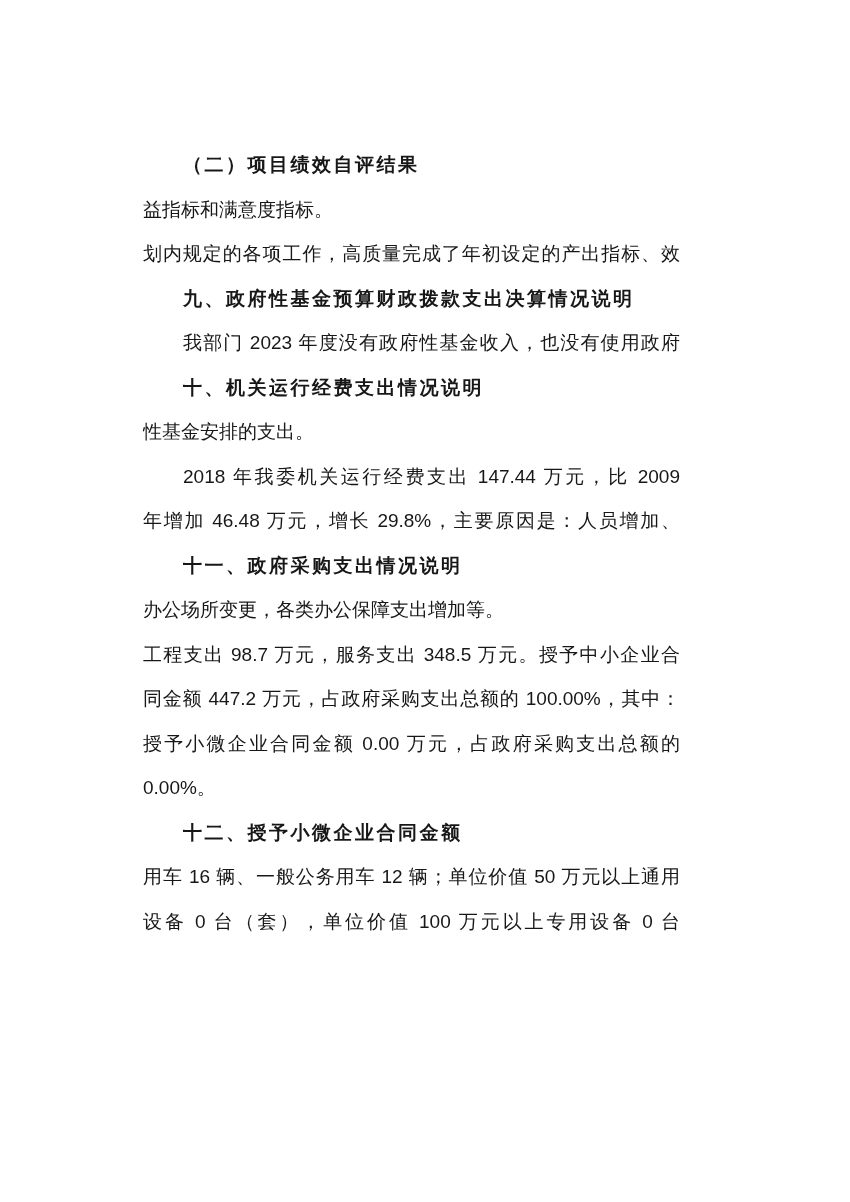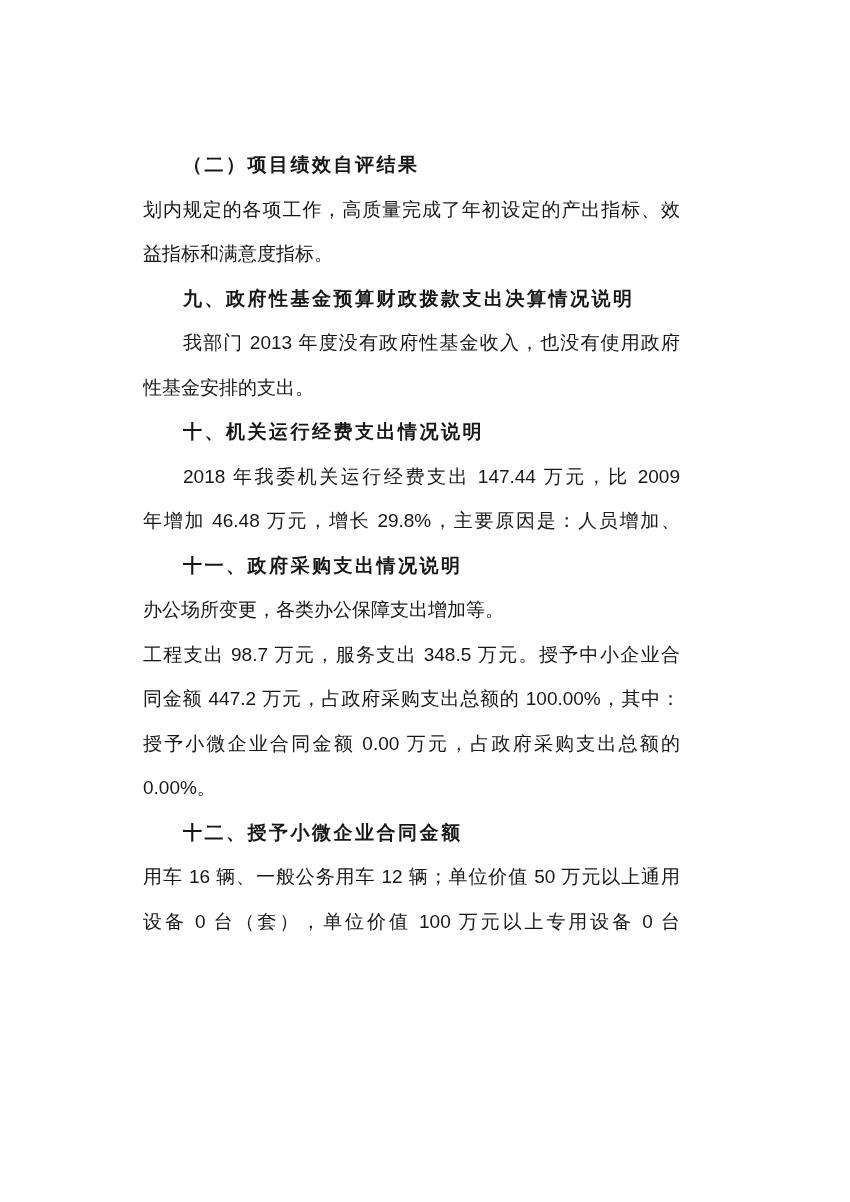--- a/index.html
+++ b/index.html
@@ -53,28 +53,28 @@
     letter-spacing: 2.5px;
   }
 </style>
 </head>
 <body>
 
 <div class="page">
   <div class="doc">
 
     <p class="ln hd ind">（二）项目绩效自评结果</p>
+    <p class="ln">益指标和满意度指标。</p>
     <p class="ln jf">划内规定的各项工作，高质量完成了年初设定的产出指标、效</p>
-    <p class="ln">益指标和满意度指标。</p>
 
     <p class="ln hd ind">九、政府性基金预算财政拨款支出决算情况说明</p>
-    <p class="ln ind jf">我部门 2013 年度没有政府性基金收入，也没有使用政府</p>
+    <p class="ln ind jf">我部门 2023 年度没有政府性基金收入，也没有使用政府</p>
+    <p class="ln hd ind">十、机关运行经费支出情况说明</p>
+
     <p class="ln">性基金安排的支出。</p>
-
-    <p class="ln hd ind">十、机关运行经费支出情况说明</p>
     <p class="ln ind jf">2018 年我委机关运行经费支出 147.44 万元，比 2009</p>
     <p class="ln jf">年增加 46.48 万元，增长 29.8%，主要原因是：人员增加、</p>
     <p class="ln hd ind">十一、政府采购支出情况说明</p>
 
     <p class="ln">办公场所变更，各类办公保障支出增加等。</p>
     <p class="ln jf">工程支出 98.7 万元，服务支出 348.5 万元。授予中小企业合</p>
     <p class="ln jf">同金额 447.2 万元，占政府采购支出总额的 100.00%，其中：</p>
     <p class="ln jf">授予小微企业合同金额 0.00 万元，占政府采购支出总额的</p>
     <p class="ln">0.00%。</p>
 

